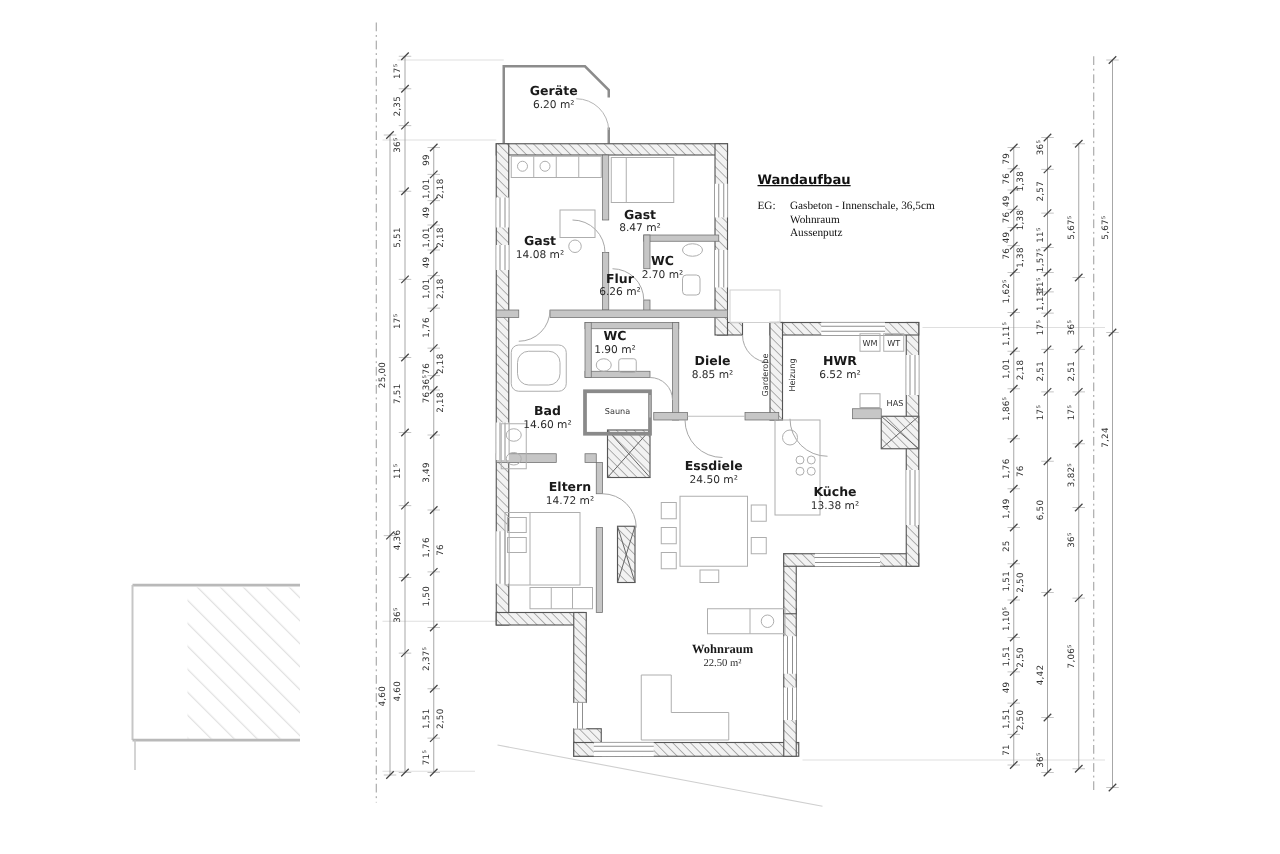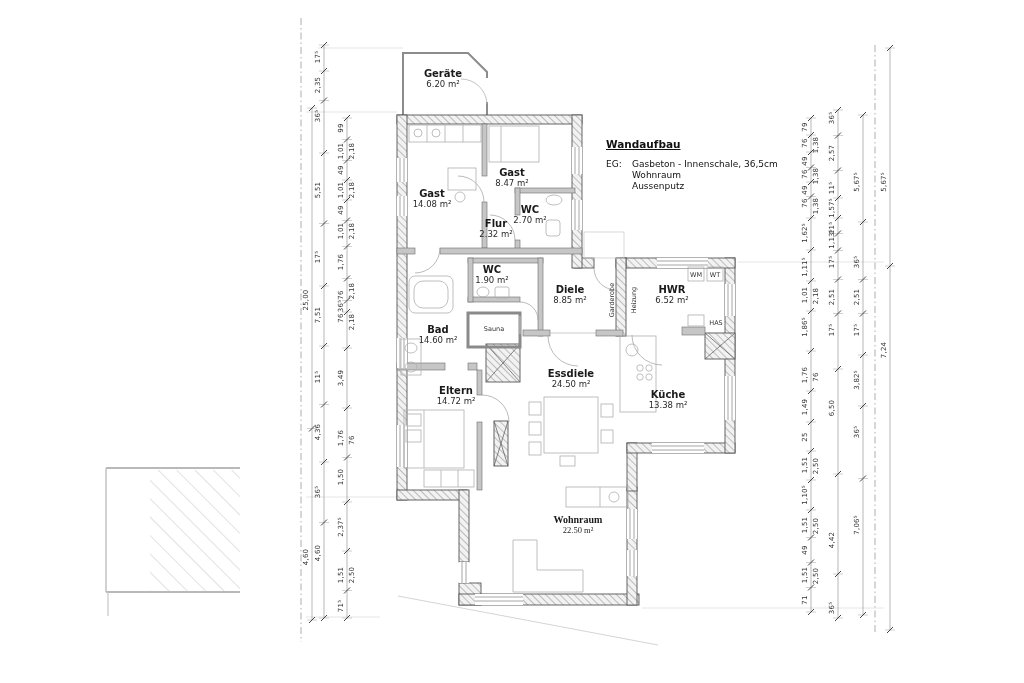--- a/index.html
+++ b/index.html
@@ -10,21 +10,21 @@
               white-space:nowrap;pointer-events:none;}
   .room-label .rn{font-weight:bold;font-size:10px;color:#1a1a1a;}
   .room-label .ra{font-size:8.5px;color:#2a2a2a;}
   .small-label{position:absolute;font-size:6.5px;color:#333;white-space:nowrap;
                transform:translate(-50%,-50%);pointer-events:none;}
   .small-label.rot{transform:translate(-50%,-50%) rotate(-90deg);}
   .dim{position:absolute;font-size:7px;color:#333;white-space:nowrap;
        transform:translate(-50%,-50%) rotate(-90deg);letter-spacing:.2px;pointer-events:none;}
   #wallspec{position:absolute;left:606px;top:138px;width:210px;font-size:9px;color:#111;}
   #wallspec .t{font-weight:bold;font-size:10.5px;text-decoration:underline;margin-bottom:9px;}
-  #wallspec .row{display:flex;}
+  #wallspec .row{display:flex;font-family:Liberation Serif, serif;}
   #wallspec .pre{width:26px;}
   #wallspec .lines div{margin-bottom:1px;}
 </style>
 </head>
 <body>
 
 <svg id="plan-svg" width="1024" height="683" viewBox="0 0 1024 683">
   <defs>
     <pattern id="hatch" width="5" height="5" patternUnits="userSpaceOnUse" patternTransform="rotate(-45)">
       <rect width="5" height="5" fill="#f2f2f2"></rect>
@@ -393,21 +393,21 @@
     <div class="room-label" style="left: 512px; top: 167px;">
       <div class="rn">Gast</div>
       <div class="ra">8.47 m²</div>
     </div>
     <div class="room-label" style="left: 530px; top: 204px;">
       <div class="rn">WC</div>
       <div class="ra">2.70 m²</div>
     </div>
     <div class="room-label" style="left: 496px; top: 218px;">
       <div class="rn">Flur</div>
-      <div class="ra">2.32 m²</div>
+      <div class="ra">6.26 m²</div>
     </div>
     <div class="room-label" style="left: 492px; top: 264px;">
       <div class="rn">WC</div>
       <div class="ra">1.90 m²</div>
     </div>
     <div class="room-label" style="left: 570px; top: 284px;">
       <div class="rn">Diele</div>
       <div class="ra">8.85 m²</div>
     </div>
     <div class="room-label" style="left: 672px; top: 284px;">

